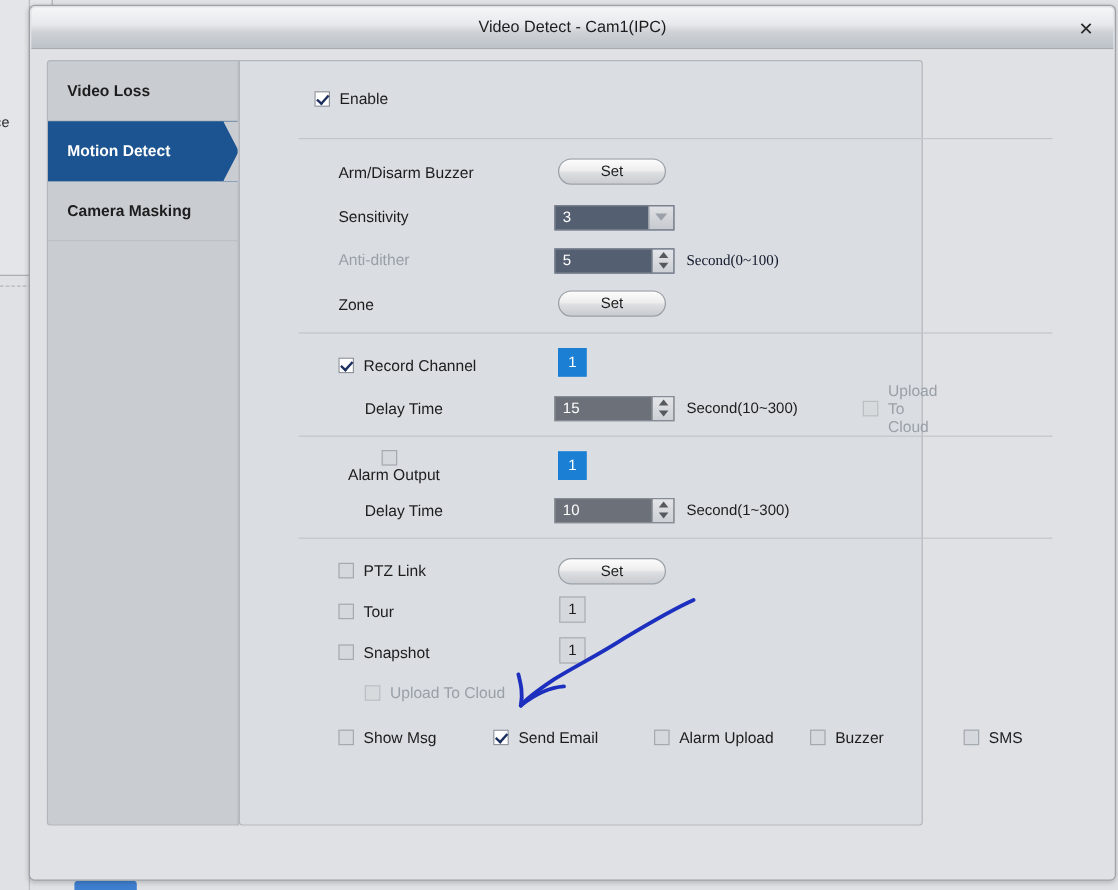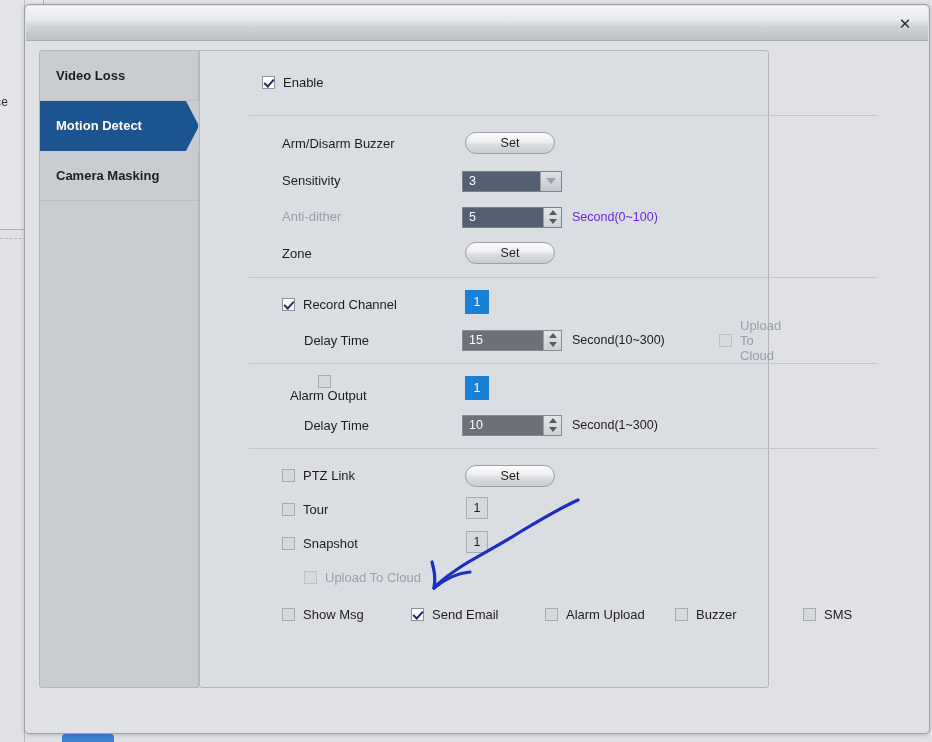--- a/index.html
+++ b/index.html
@@ -163,41 +163,42 @@
     width:24px;height:24px;background:#1b7fd4;color:#fff;font-size:12.5px;
     display:flex;align-items:center;justify-content:center;cursor:pointer;
   }
   .numbox{
     width:22px;height:22px;background:#d5d8dc;border:1px solid #a8adb4;
     color:#1d1d1d;font-size:12.5px;box-sizing:border-box;
     display:flex;align-items:center;justify-content:center;cursor:pointer;
   }
 
   .unit{font-size:12.5px;color:#1d1d1d;margin-left:10px;}
-  .unit.dim{color:#6d28d9;}
+  .unit.dim{color:#0f172a;font-family:Liberation Serif, serif;}
 
   
   .footer{position:absolute;left:0;right:0;top:660px;height:60px;}
 
   .annotation{position:absolute;left:0;top:0;width:932px;height:742px;pointer-events:none;}
 </style>
 </head>
 <body>
 
 <div class="bg-root">
   <div class="bg-panel"></div>
   <div class="bg-text">ce</div>
   <div class="bg-divider"></div>
   <div class="bg-vline"></div>
   <div class="bg-bottom-blue"></div>
 </div>
 
 <div class="dialog">
 
   <div class="titlebar">
+    <div class="title-text">Video Detect - Cam1(IPC)</div>
     <div class="close-btn">✕</div>
   </div>
 
   <div class="body-area">
 
     <div class="sidebar">
       <div class="side-item">Video Loss</div>
       <div class="side-item active">Motion Detect</div>
       <div class="side-item">Camera Masking</div>
     </div>

